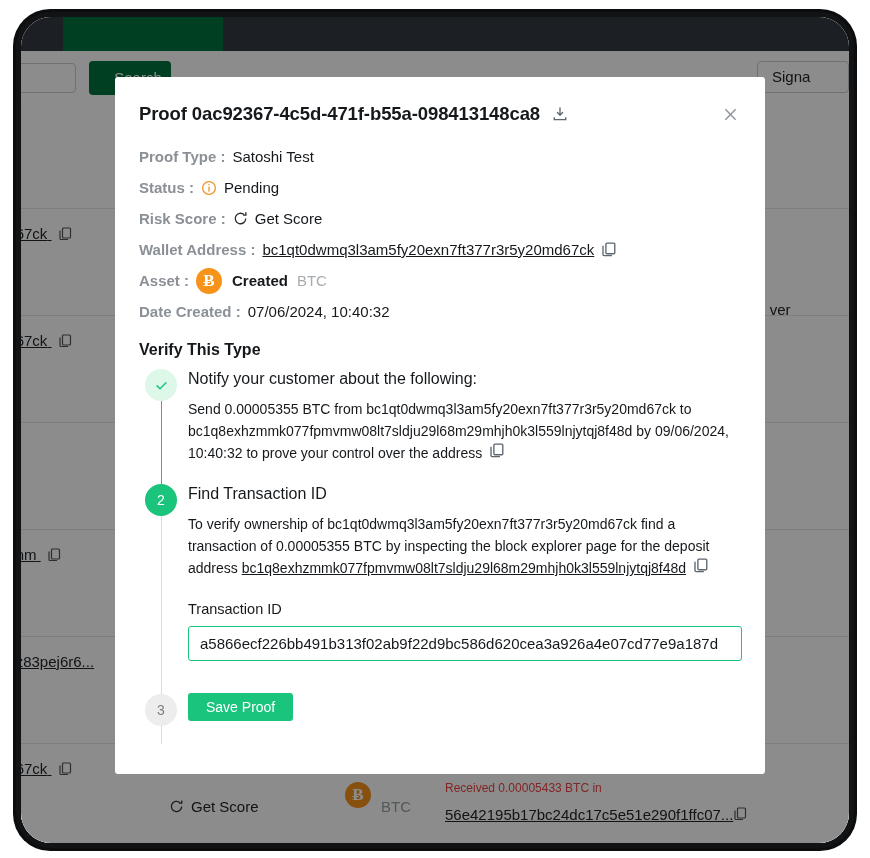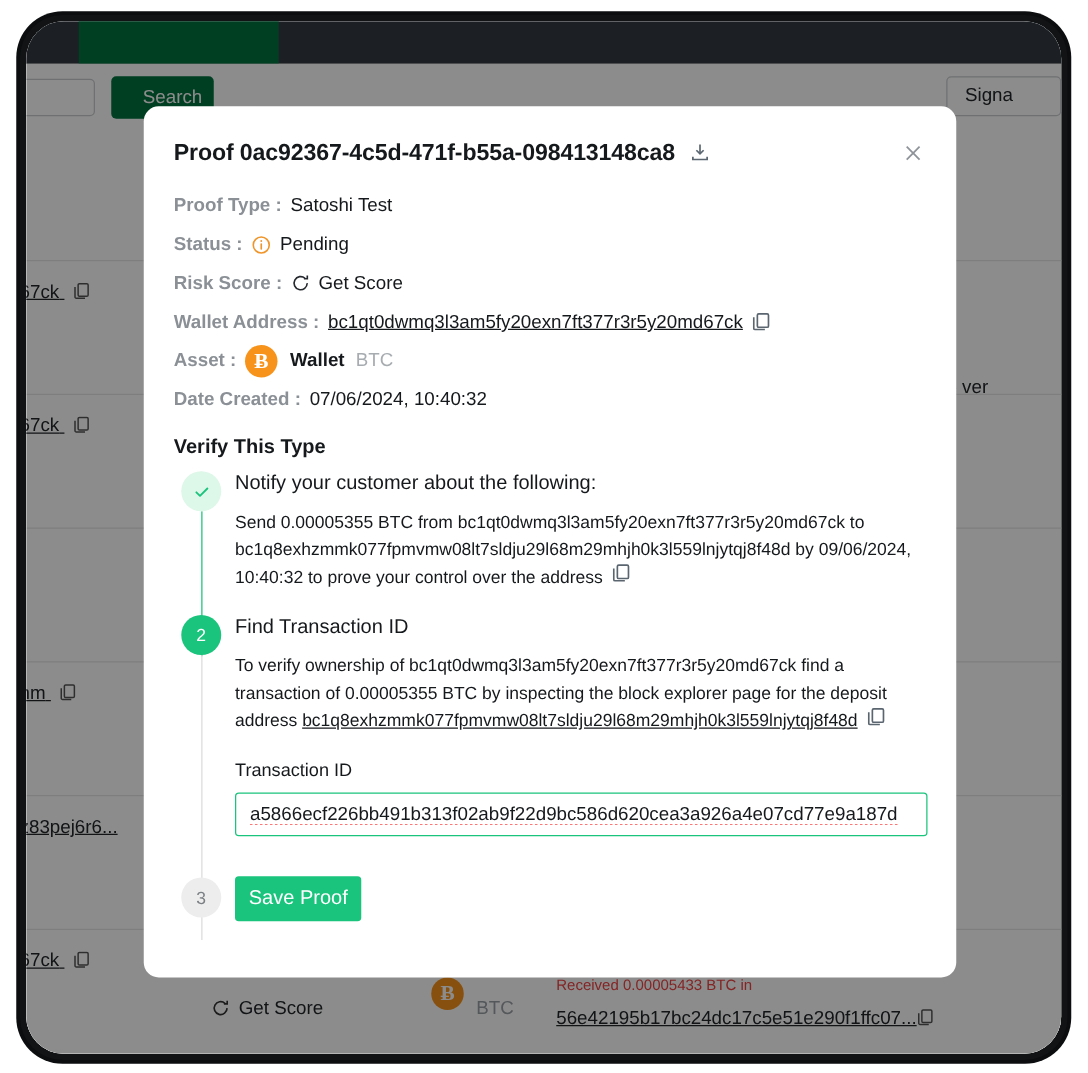--- a/index.html
+++ b/index.html
@@ -155,24 +155,24 @@
   }
 
   #dim {
     position: absolute; inset: 0;
     background: rgba(0,0,0,0.45);
   }
 
   
   #modal {
     position: absolute;
-    left: 94px; top: 68px;
+    left: 94px; top: 60px;
     width: 650px; height: 697px;
     background: #ffffff;
-    border-radius: 12px;
+    border-radius: 3px;
     overflow: hidden;
   }
   #modal-inner {
     position: absolute;
     left: 0; top: 0; right: 0; bottom: 0;
     padding: 26px 36px 0 24px;
   }
   #modal-title-row {
     display: flex;
     align-items: center;
@@ -306,25 +306,25 @@
     color: #16191c;
     background: #ffffff;
     text-decoration: underline;
     text-decoration-style: dotted;
     text-decoration-color: #ff6b6b;
     text-underline-offset: 3px;
     outline: none;
   }
   #save-btn {
     margin-top: 0px;
-    height: 36px;
-    padding: 0 11px;
+    height: 28px;
+    padding: 0 18px;
     background: #1bc47d;
     color: #ffffff;
-    font-size: 16px;
+    font-size: 14px;
     border: none;
     border-radius: 3px;
     font-family: "Liberation Sans", sans-serif;
     cursor: pointer;
   }
   #step3-wrap { position: relative; padding-left: 49px; margin-top: 30px; }
 </style>
 </head>
 <body>
 
@@ -482,21 +482,21 @@
             <svg width="14" height="15" viewBox="0 0 13 14" fill="none" stroke="#5a6570" stroke-width="1.25">
               <rect x="3.6" y="1" width="8.3" height="10" rx="1"></rect>
                 <path d="M9.2 12.7H1.9a1 1 0 0 1-1-1V3.6"></path>
             </svg>
           </span>
         </div>
 
         <div class="meta-row">
           <span class="meta-label">Asset :</span>
           <span class="asset-coin">Ƀ</span>
-          <span class="asset-name">Wallet</span>
+          <span class="asset-name">Created</span>
           <span class="asset-ticker">BTC</span>
         </div>
 
         <div class="meta-row">
           <span class="meta-label">Date Created :</span>
           <span class="meta-value">07/06/2024, 10:40:32</span>
         </div>
 
         <div id="verify-heading">Verify This Type</div>
 

